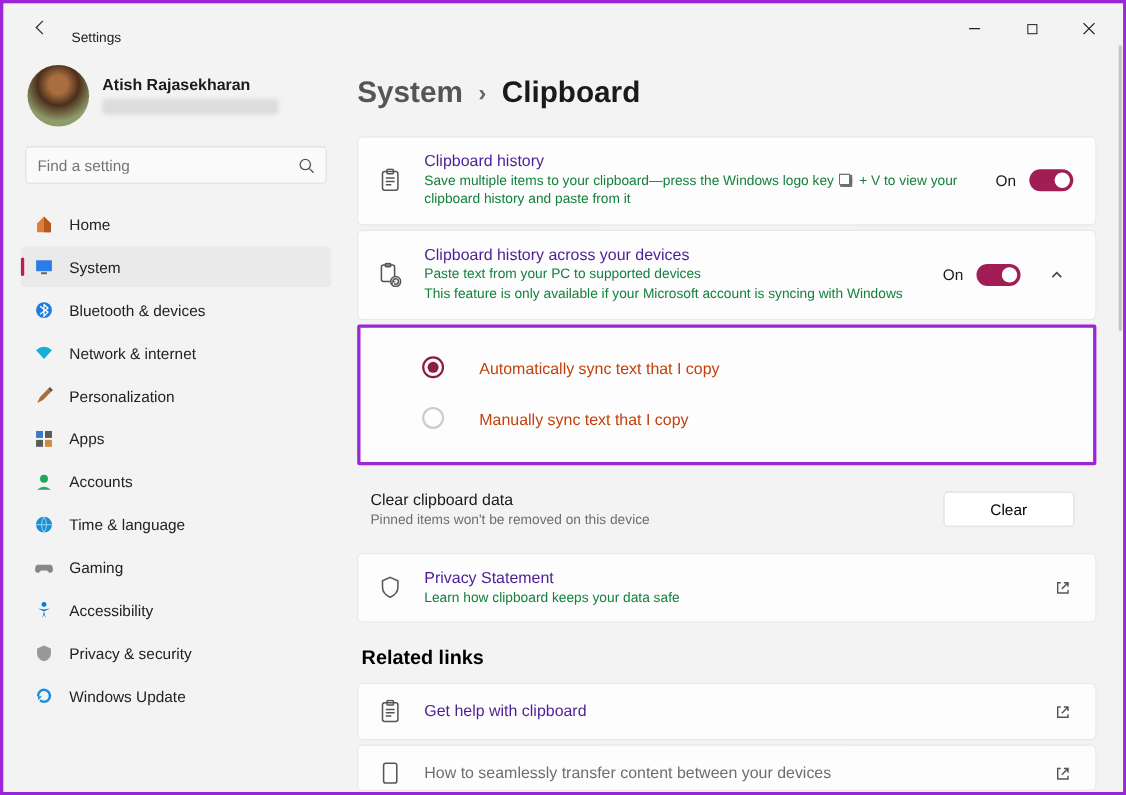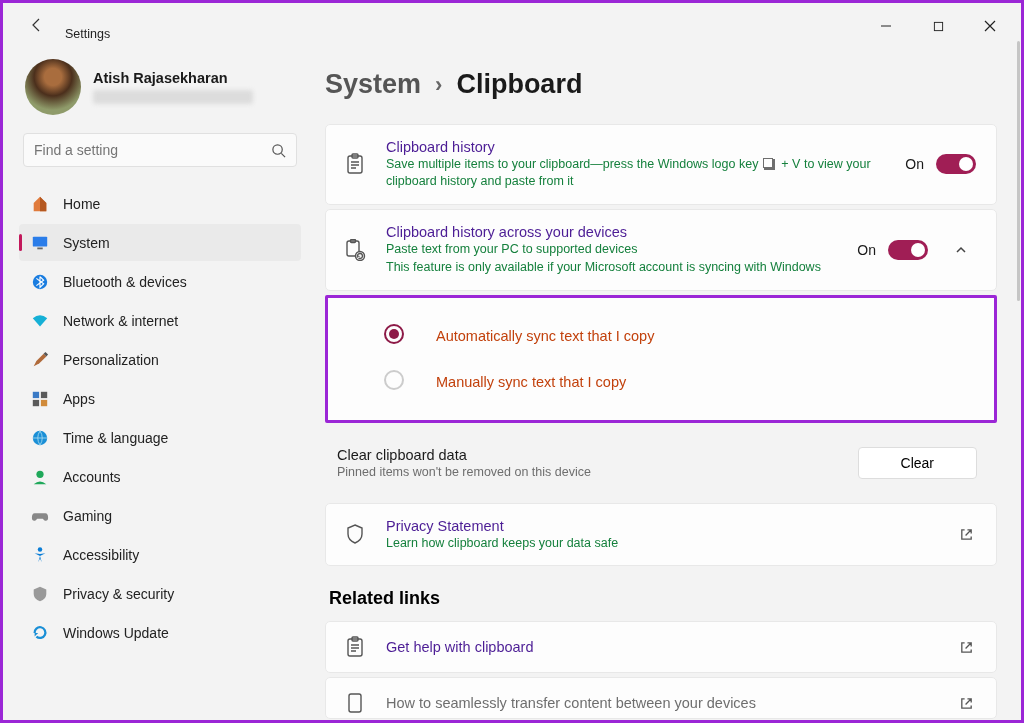--- a/index.html
+++ b/index.html
@@ -324,35 +324,35 @@
               <rect x="2" y="2" width="7" height="7" fill="#3a7ac5"></rect>
               <rect x="11" y="2" width="7" height="7" fill="#5a5a5a"></rect>
               <rect x="2" y="11" width="7" height="7" fill="#5a5a5a"></rect>
               <rect x="11" y="11" width="7" height="7" fill="#d08a3a"></rect>
             </svg>
           </span>
         <span>Apps</span>
       </div>
       <div class="nav-item">
         <span class="nav-icon">
+            <svg width="18" height="18" viewBox="0 0 20 20" fill="#1fa85a">
+              <circle cx="10" cy="7" r="4"></circle>
+              <path d="M3 18 Q10 12 17 18 Z"></path>
+            </svg>
+          </span>
+        <span>Accounts</span>
+      </div>
+      <div class="nav-item">
+        <span class="nav-icon">
             <svg width="18" height="18" viewBox="0 0 20 20">
               <circle cx="10" cy="10" r="8" fill="#1a8fd6"></circle>
               <path d="M2 10 H18 M10 2 Q15 10 10 18 Q5 10 10 2" stroke="#9ed6ee" stroke-width="1" fill="none"></path>
             </svg>
           </span>
         <span>Time &amp; language</span>
-      </div>
-      <div class="nav-item">
-        <span class="nav-icon">
-            <svg width="18" height="18" viewBox="0 0 20 20" fill="#1fa85a">
-              <circle cx="10" cy="7" r="4"></circle>
-              <path d="M3 18 Q10 12 17 18 Z"></path>
-            </svg>
-          </span>
-        <span>Accounts</span>
       </div>
       <div class="nav-item">
         <span class="nav-icon">
             <svg width="18" height="18" viewBox="0 0 20 20" fill="#888">
               <path d="M4 7 H16 Q19 7 19 12 Q19 16 15 15 L13 13 H7 L5 15 Q1 16 1 12 Q1 7 4 7 Z"></path>
             </svg>
           </span>
         <span>Gaming</span>
       </div>
       <div class="nav-item">

